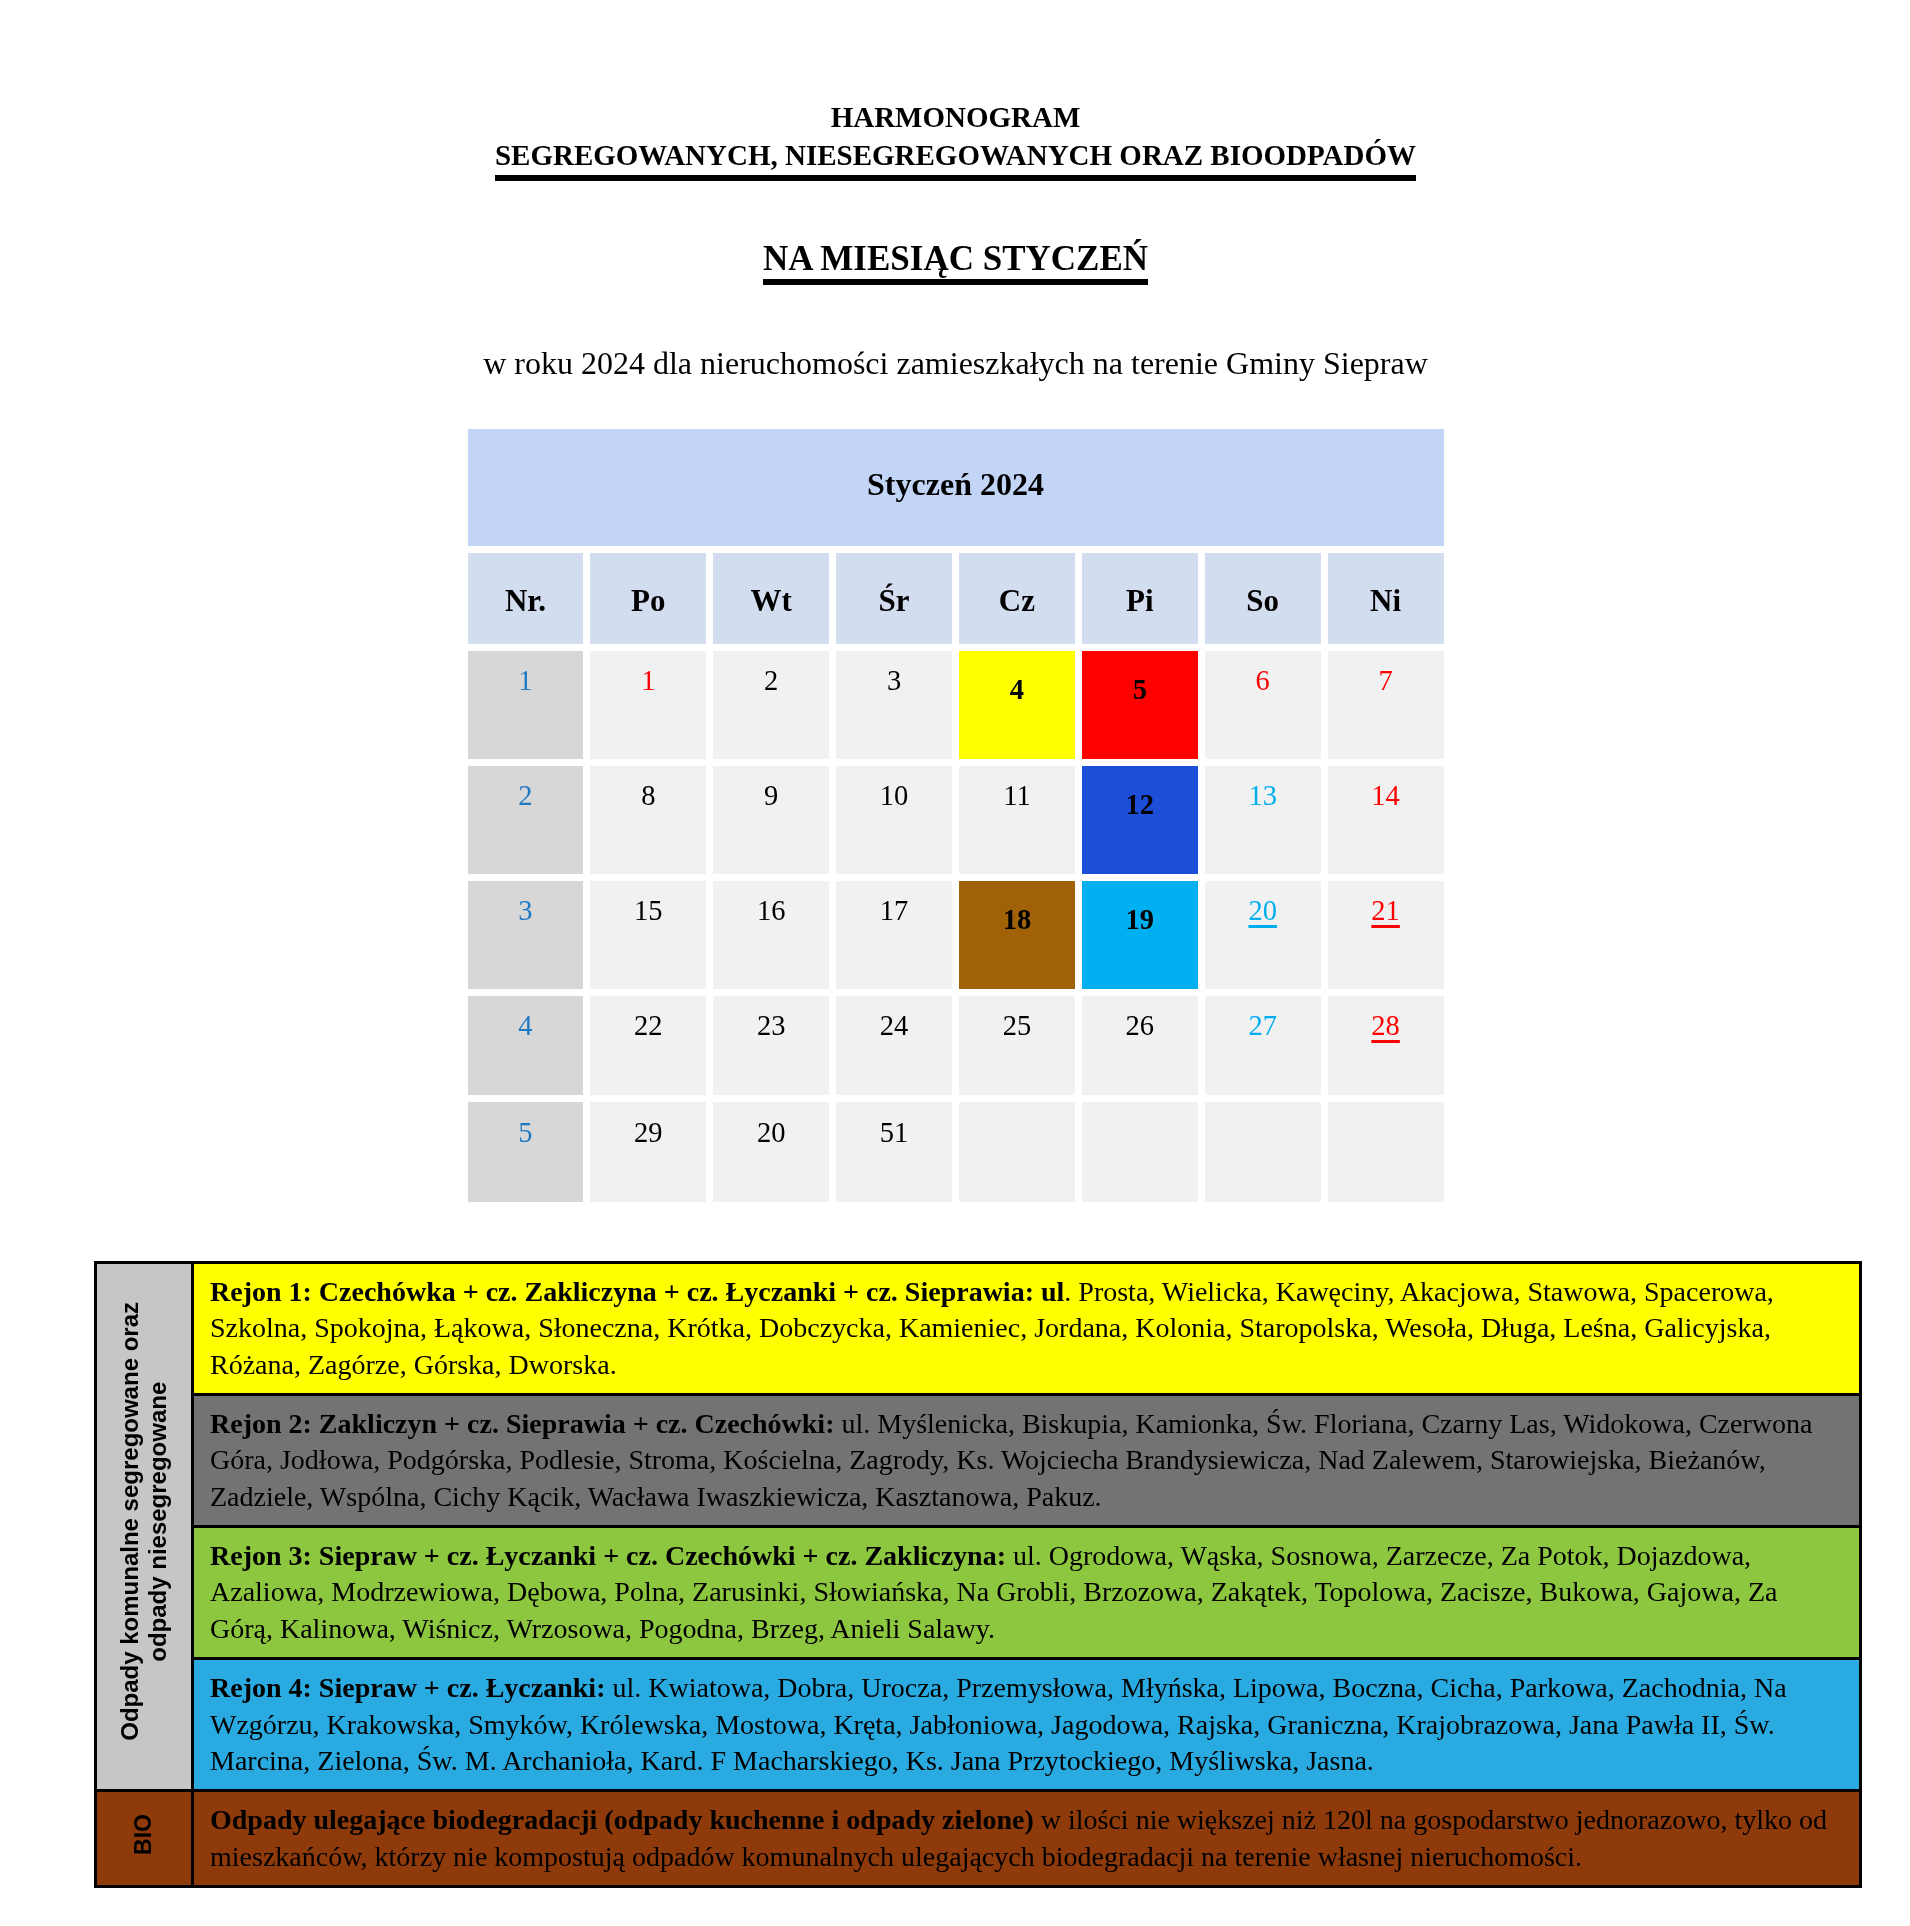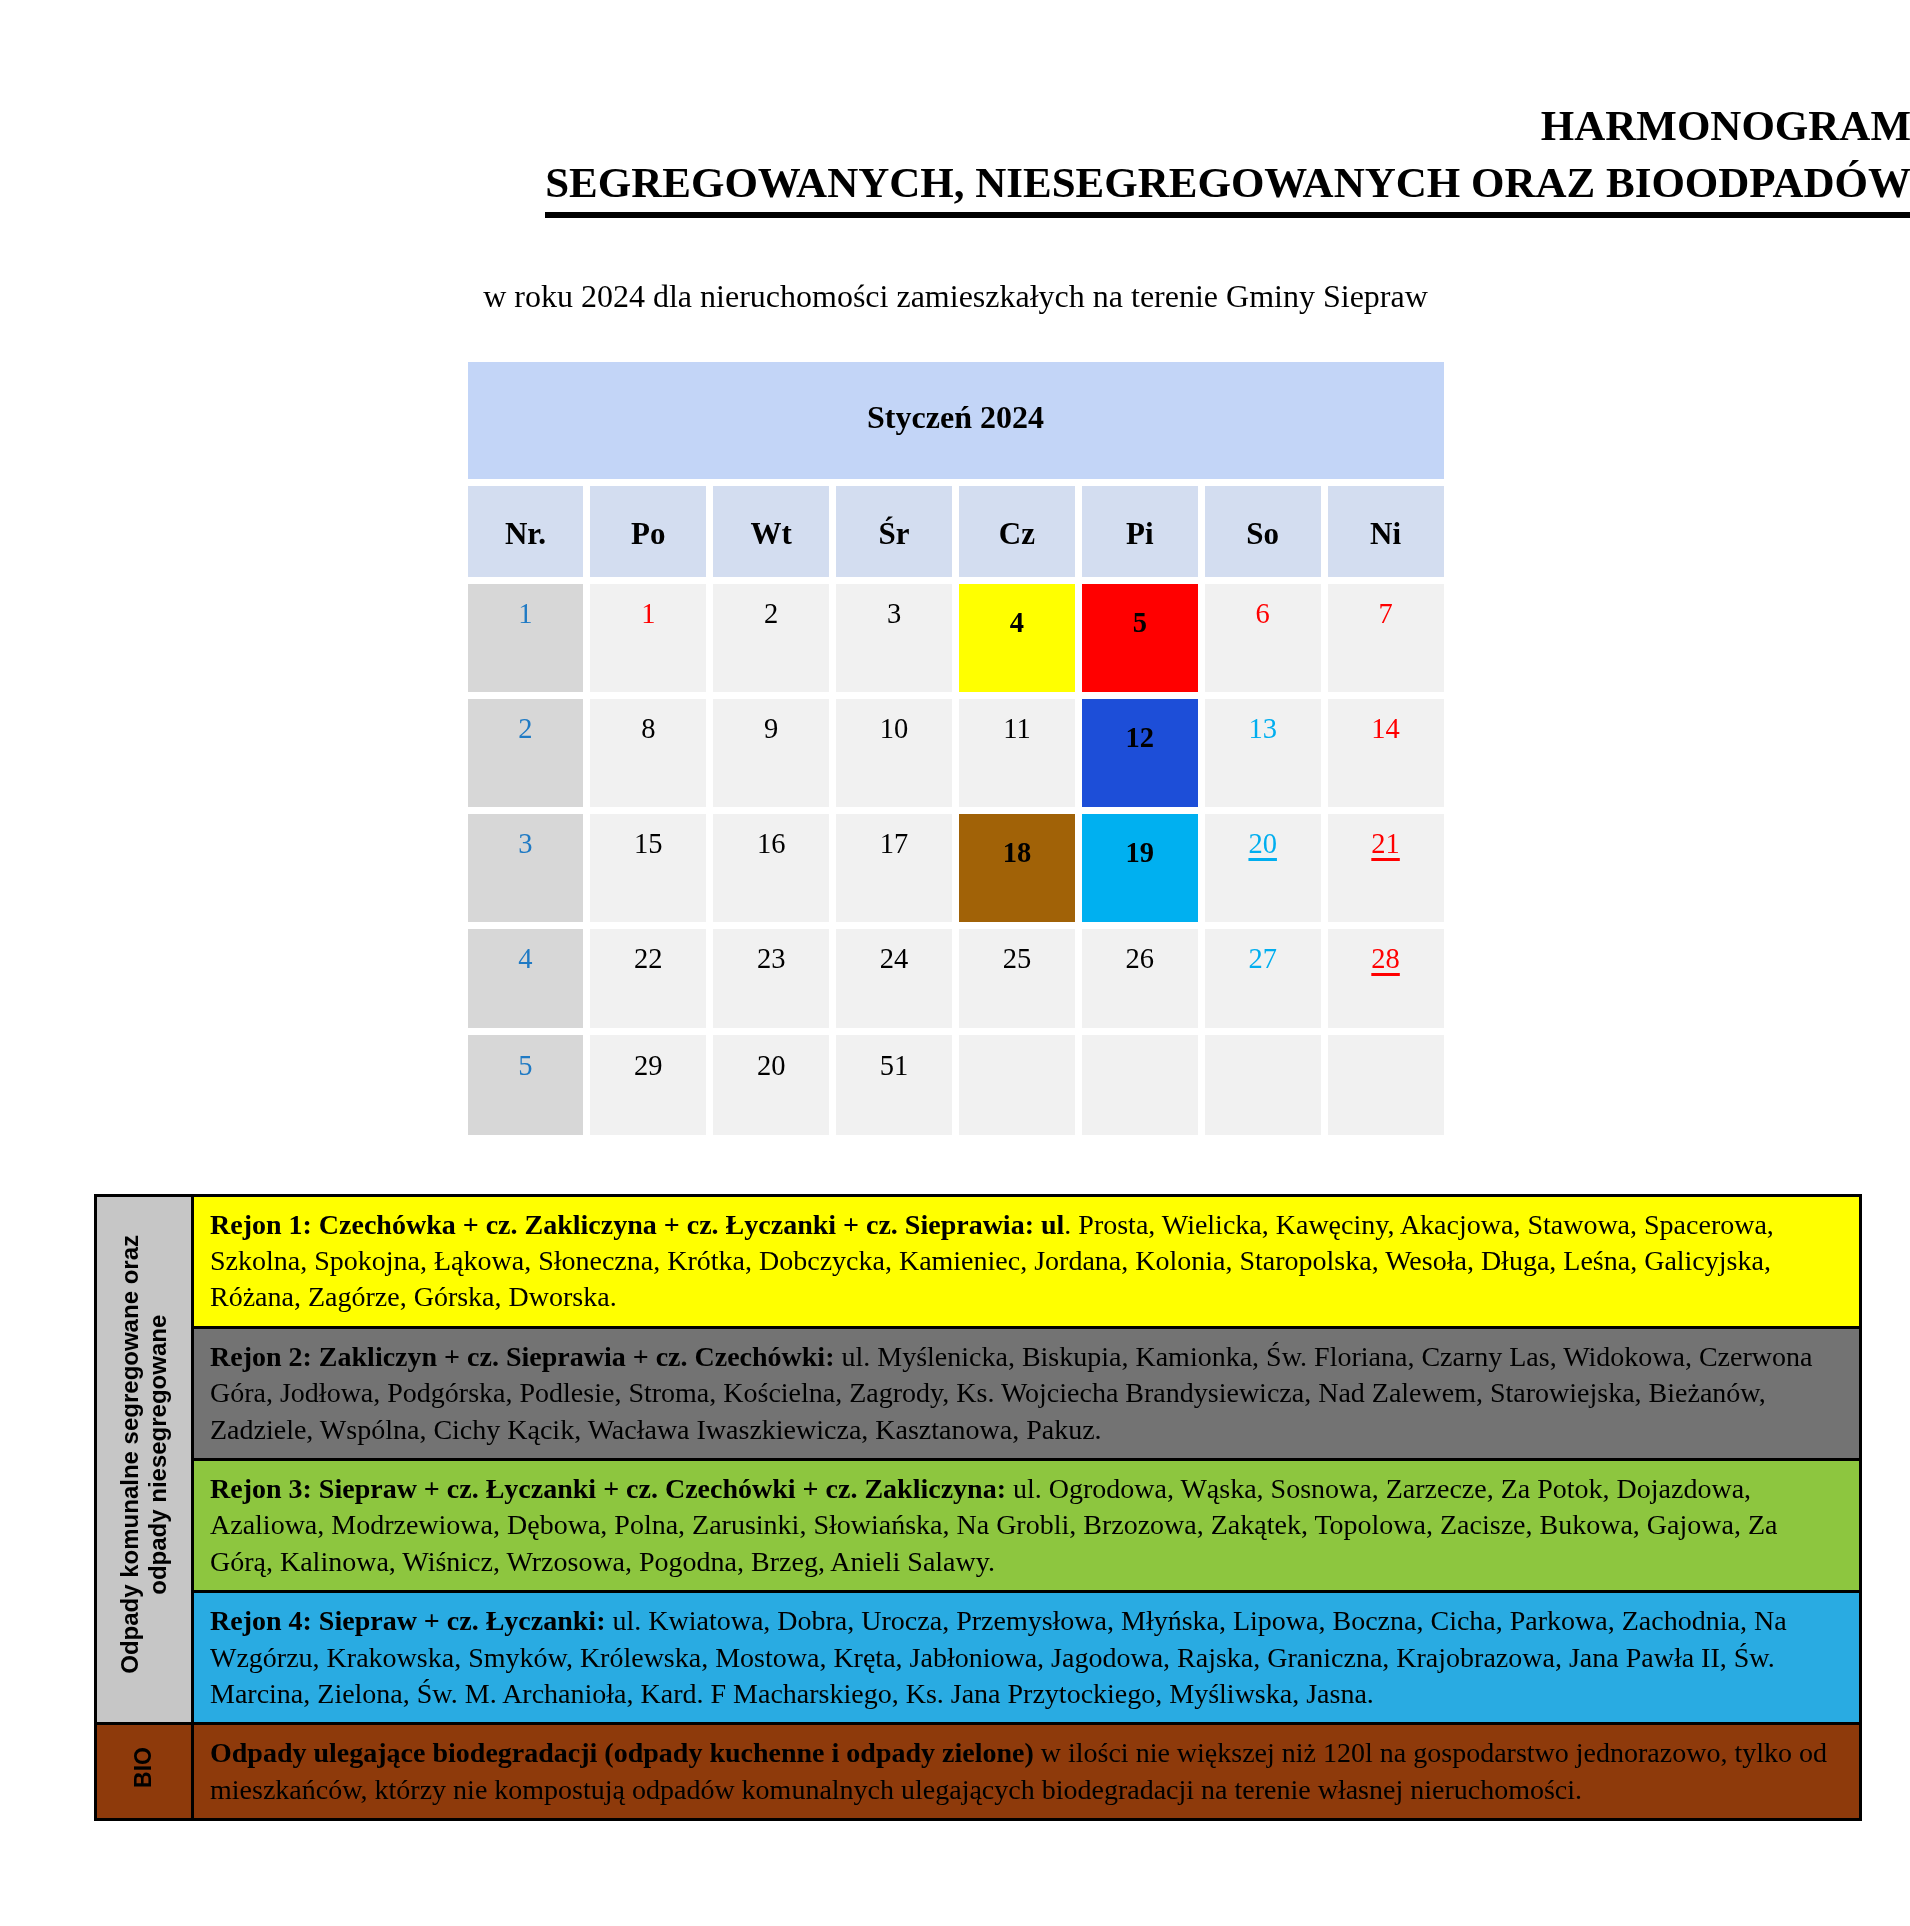--- a/index.html
+++ b/index.html
@@ -1,21 +1,21 @@
 <!DOCTYPE html>
 <html lang="pl" style="font-size:6.2px"><head>
 <meta charset="utf-8">
 <style>
   html,body{margin:0;padding:0;background:#ffffff;}
   .page{
     width:1911px;height:2703px;background:#ffffff;overflow:hidden;
     font-family:"Liberation Serif", serif;color:#000;
   }
   
-  .title-block{margin-top:98px;text-align:right;font-weight:bold;font-size:43px;line-height:1.32;}
+  .title-block{margin-top:98px;text-align:center;font-weight:bold;font-size:29px;line-height:1.32;}
   .uline{border-bottom:6.2px solid #000;padding-bottom:0;display:inline-block;}
   .na-block{margin-top:58px;text-align:center;font-weight:bold;font-size:35px;}
   .subtitle{margin-top:60px;text-align:center;font-size:32px;}
   
   table.cal{margin:40px auto 0 auto;border-collapse:separate;border-spacing:7px;width:990px;table-layout:fixed;}
   table.cal td{text-align:center;vertical-align:top;overflow:hidden;}
   td.month{background:#c3d5f7;height:79px;padding-top:37px;font-size:32px;font-weight:bold;}
   td.dh{background:#d3ddf0;height:60px;padding-top:30px;font-size:31px;font-weight:bold;}
   td.day{background:#f1f1f1;height:84px;padding-top:14.6px;font-size:28.5px;}
   td.nr{background:#d7d7d7;color:#1f7ac4;}
@@ -45,20 +45,23 @@
   .zbold{font-weight:bold;}
 </style>
 </head>
 <body>
 
 <div class="page">
 
   <div class="title-block">
     <div>HARMONOGRAM</div>
     <div><span class="uline">SEGREGOWANYCH, NIESEGREGOWANYCH ORAZ BIOODPADÓW</span></div>
+  </div>
+  <div class="na-block">
+    <span class="uline">NA MIESIĄC STYCZEŃ</span>
   </div>
   <div class="subtitle">w roku 2024 dla nieruchomości zamieszkałych na terenie Gminy Siepraw</div>
 
   <table class="cal">
     <tbody>
         <tr>
       <td class="month" colspan="8">Styczeń 2024</td>
     </tr>
     <tr>
       <td class="dh">Nr.</td>

